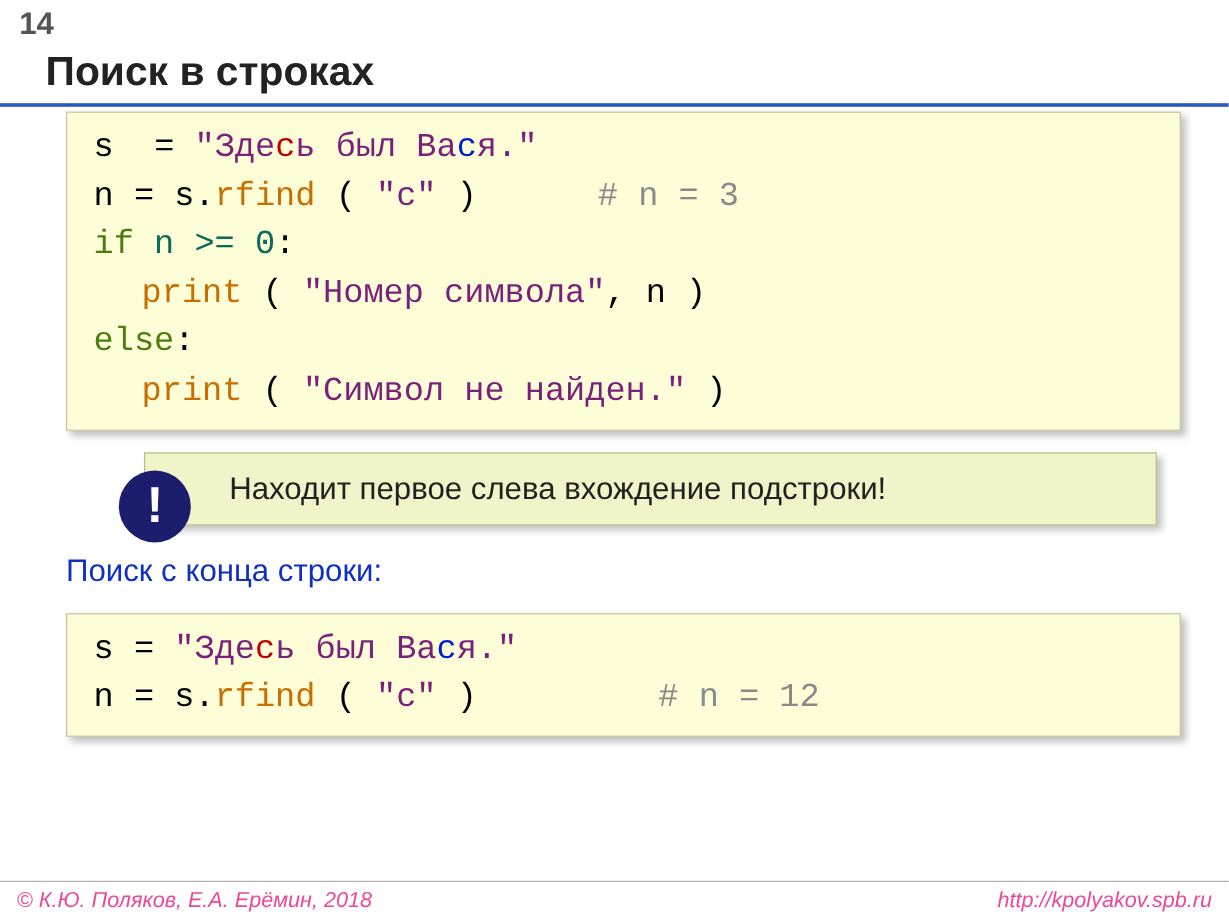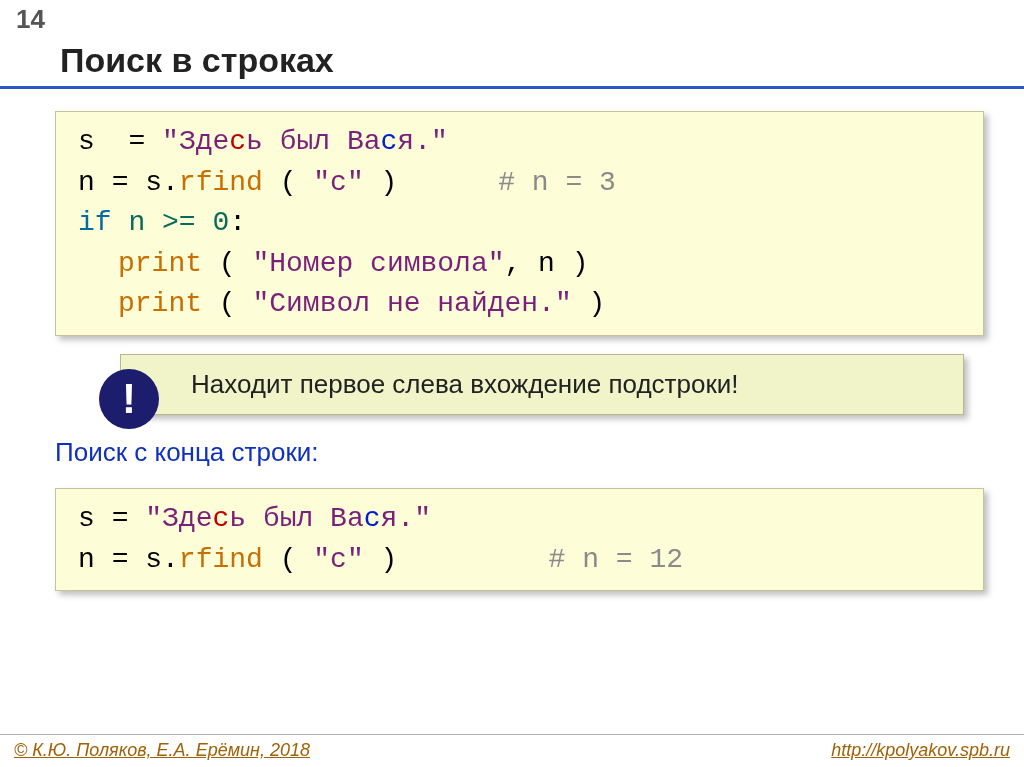--- a/index.html
+++ b/index.html
@@ -23,35 +23,35 @@
   .page-num {
     font-weight: bold;
     color: #555;
     font-size: 26px;
     font-style: normal;
   }
   .title {
     font-size: 34px;
     font-weight: bold;
     color: #222;
-    padding: 4px 0 6px 60px;
+    padding: 4px 0 6px 38px;
     border-bottom: 3px solid #2b58c4;
-    margin-bottom: 22px;
+    margin-bottom: 4px;
   }
   .codebox {
     margin: 0 40px 18px 55px;
     background: #fdfdd8;
     border: 1px solid #c8c29a;
     box-shadow: 4px 4px 6px rgba(0,0,0,0.25);
     padding: 10px 18px 10px 22px;
     font-family: "Courier New", monospace;
     font-size: 28px;
     line-height: 1.45;
   }
-  .kw   { color: #0369a1; }          
+  .kw   { color: #4d7c0f; }          
   .fn   { color: #c96e00; }          
   .var  { color: #000; }
   .strg { color: #7a1f7a; }          
   .lit  { color: #0b6a5a; }
   .cmt  { color: #8a8a8a; }
   .indent { padding-left: 40px; display:inline-block;}
   .callout {
     margin: 0 60px 22px 120px;
     background: #f1f4c8;
     border: 1px solid #b8b88a;
@@ -87,23 +87,22 @@
   .footer {
     position: absolute;
     bottom: 0;
     left: 0;
     right: 0;
     border-top: 1px solid #b0b0b0;
     display: flex;
     justify-content: space-between;
     padding: 5px 14px 6px 14px;
     font-style: italic;
-    color: #a16207;
+    color: #ec4899;
     font-size: 18px;
-    text-decoration: underline;
   }
   .s-red  { color:#c00000; }
   .s-blue { color:#0020d0; }
 </style>
 </head>
 <body>
 
 <div class="header-bar">
   <span class="page-num">14</span>
 </div>
@@ -118,20 +117,23 @@
   <div>
     <span class="var">n</span><span>&nbsp;</span><span class="var">=</span><span>&nbsp;</span><span class="var">s.</span><span class="fn">rfind</span><span>&nbsp;</span><span class="var">(</span><span>&nbsp;</span><span class="strg">"с"</span><span>&nbsp;</span><span class="var">)</span><span>&nbsp;&nbsp;&nbsp;&nbsp;&nbsp;&nbsp;</span><span class="cmt"># n = 3</span>
   </div>
   <div>
     <span class="kw">if</span><span>&nbsp;</span><span class="lit">n &gt;= 0</span><span class="var">:</span>
   </div>
   <div>
     <span class="indent"><span class="fn">print</span><span>&nbsp;</span><span class="var">(</span><span>&nbsp;</span><span class="strg">"Номер символа"</span><span class="var">, n</span><span>&nbsp;</span><span class="var">)</span></span>
   </div>
   <div>
+    <span class="kw">else</span><span class="var">:</span>
+  </div>
+  <div>
     <span class="indent"><span class="fn">print</span><span>&nbsp;</span><span class="var">(</span><span>&nbsp;</span><span class="strg">"Символ не найден."</span><span>&nbsp;</span><span class="var">)</span></span>
   </div>
 </div>
 
 <div class="callout">
   <div class="callout-badge">!</div>
   <span>Находит первое слева вхождение подстроки!</span>
 </div>
 
 <div class="subhead">Поиск с конца строки:</div>

